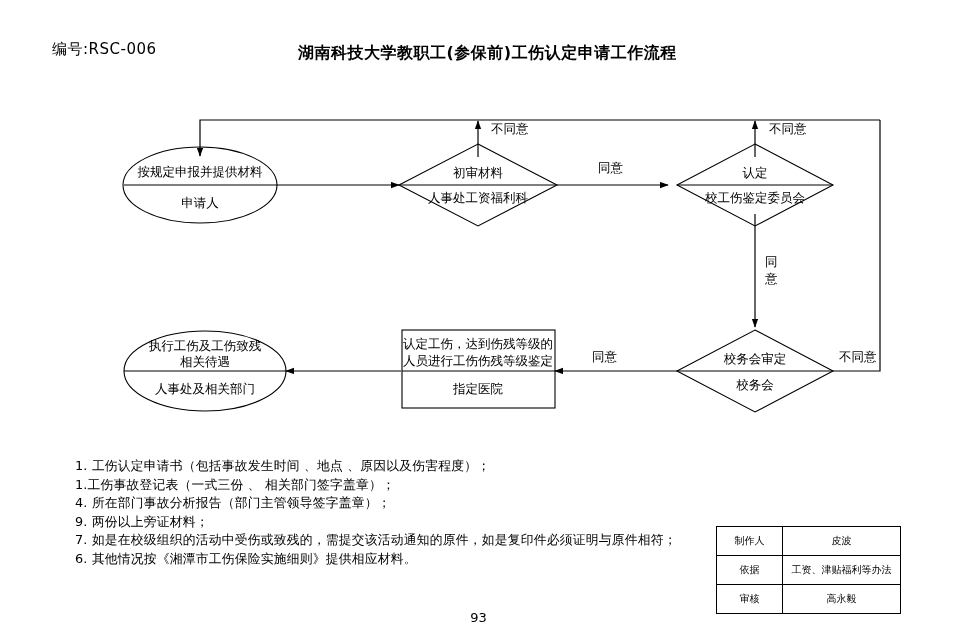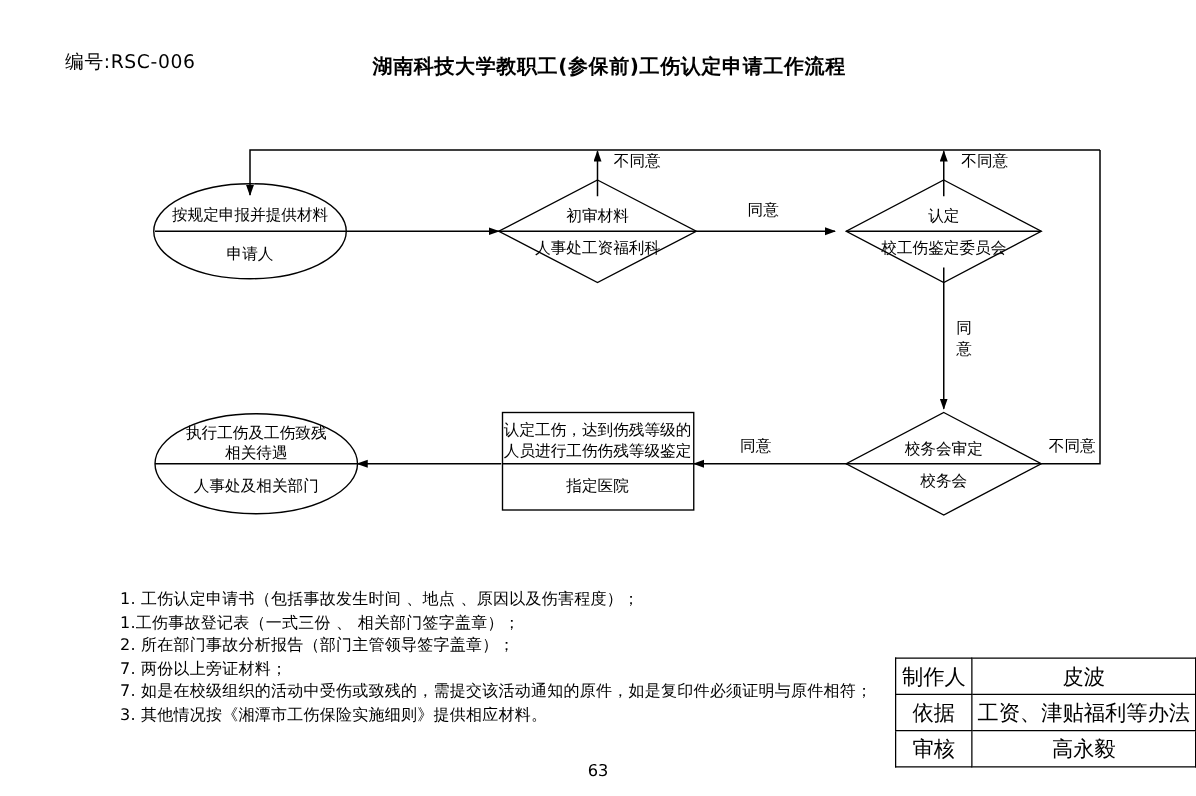--- a/index.html
+++ b/index.html
@@ -60,39 +60,38 @@
     stroke: #000;
     stroke-width: 1.2;
   }
   #flow .divider {
     stroke: #000;
     stroke-width: 1.2;
   }
   
   .notes {
     position: absolute;
-    left: 96px; top: 457px;
+    left: 75px; top: 457px;
     width: 620px;
-    margin-top: 14px;
   }
   .notes .note {
     font-size: 12.8px;
     line-height: 18.6px;
     white-space: nowrap;
     letter-spacing: 0.2px;
   }
   
   .sig-table {
     position: absolute;
     left: 716px; top: 526px;
     border-collapse: collapse;
   }
   .sig-table td {
     border: 1.2px solid #000;
-    font-size: 17px;
+    font-size: 10px;
     text-align: center;
     height: 29px;
     padding: 0 4px;
     white-space: nowrap;
   }
   .sig-table td.k { width: 66px; }
   .sig-table td.v { width: 118px; }
   
   .page-no {
     position: absolute;
@@ -184,38 +183,38 @@
     <text class="lbl" x="769" y="133" text-anchor="start">不同意</text>
     <text class="lbl" x="765" y="266" text-anchor="start">同</text>
     <text class="lbl" x="765" y="283" text-anchor="start">意</text>
     <text class="lbl" x="839" y="361" text-anchor="start">不同意</text>
     <text class="lbl" x="592" y="361" text-anchor="start">同意</text>
   </svg>
 
   <div class="notes">
     <div class="note">1. 工伤认定申请书（包括事故发生时间 、地点 、原因以及伤害程度）；</div>
     <div class="note">1.工伤事故登记表（一式三份 、 相关部门签字盖章）；</div>
-    <div class="note">2. 所在部门事故分析报告（部门主管领导签字盖章）；</div>
-    <div class="note">7. 两份以上旁证材料；</div>
+    <div class="note">4. 所在部门事故分析报告（部门主管领导签字盖章）；</div>
+    <div class="note">9. 两份以上旁证材料；</div>
     <div class="note">7. 如是在校级组织的活动中受伤或致残的，需提交该活动通知的原件，如是复印件必须证明与原件相符；</div>
-    <div class="note">3. 其他情况按《湘潭市工伤保险实施细则》提供相应材料。</div>
+    <div class="note">6. 其他情况按《湘潭市工伤保险实施细则》提供相应材料。</div>
   </div>
 
   <table class="sig-table">
     <tbody>
         <tr>
       <td class="k">制作人</td>
       <td class="v">皮波</td>
     </tr>
     <tr>
       <td class="k">依据</td>
       <td class="v">工资、津贴福利等办法</td>
     </tr>
     <tr>
       <td class="k">审核</td>
       <td class="v">高永毅</td>
     </tr>
   </tbody>
     </table>
 
-  <div class="page-no">63</div>
+  <div class="page-no">93</div>
 
 </div>
 
 </body></html>

